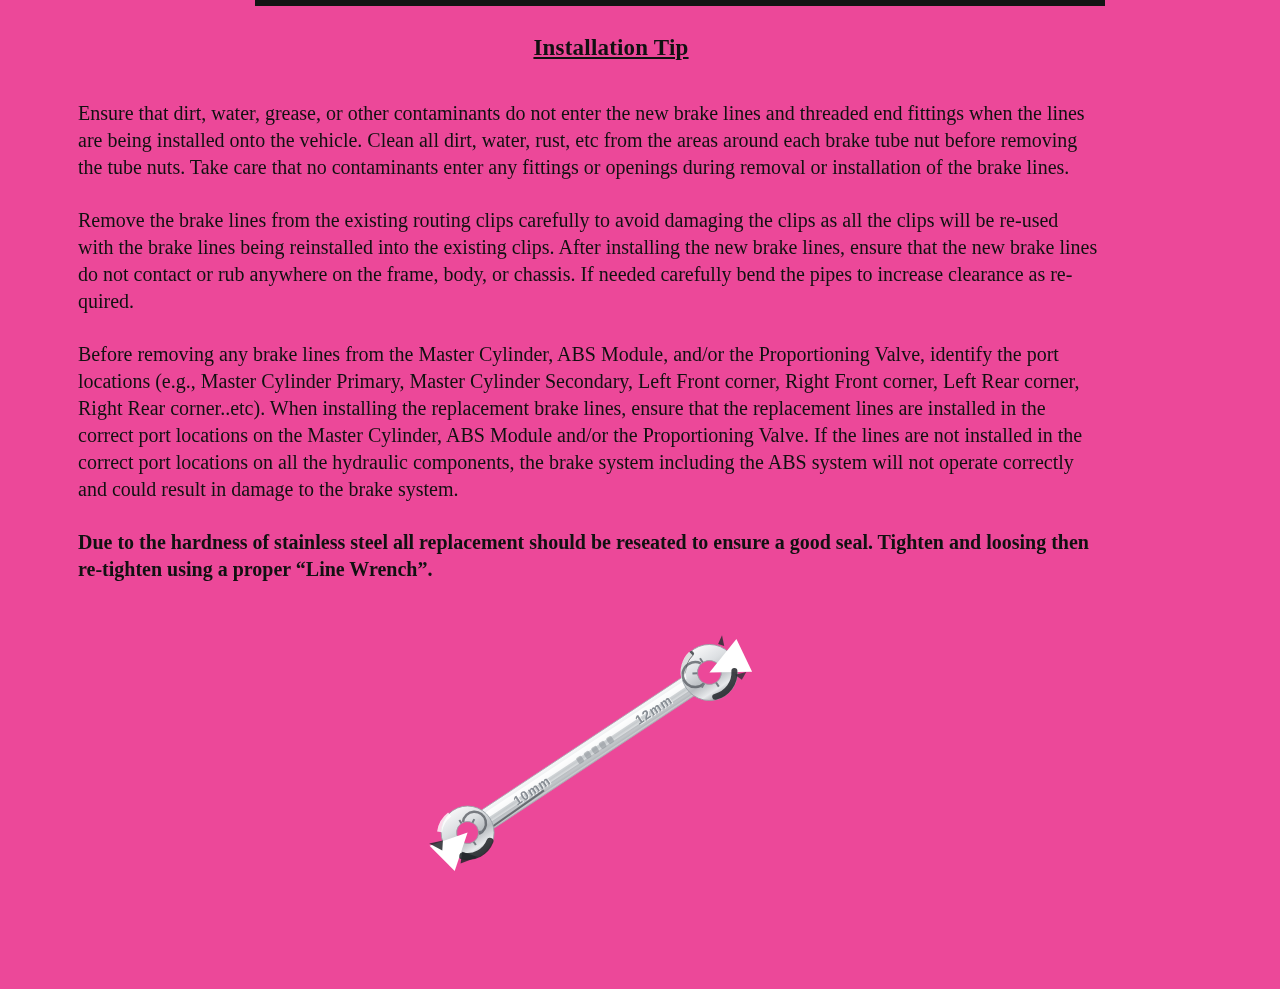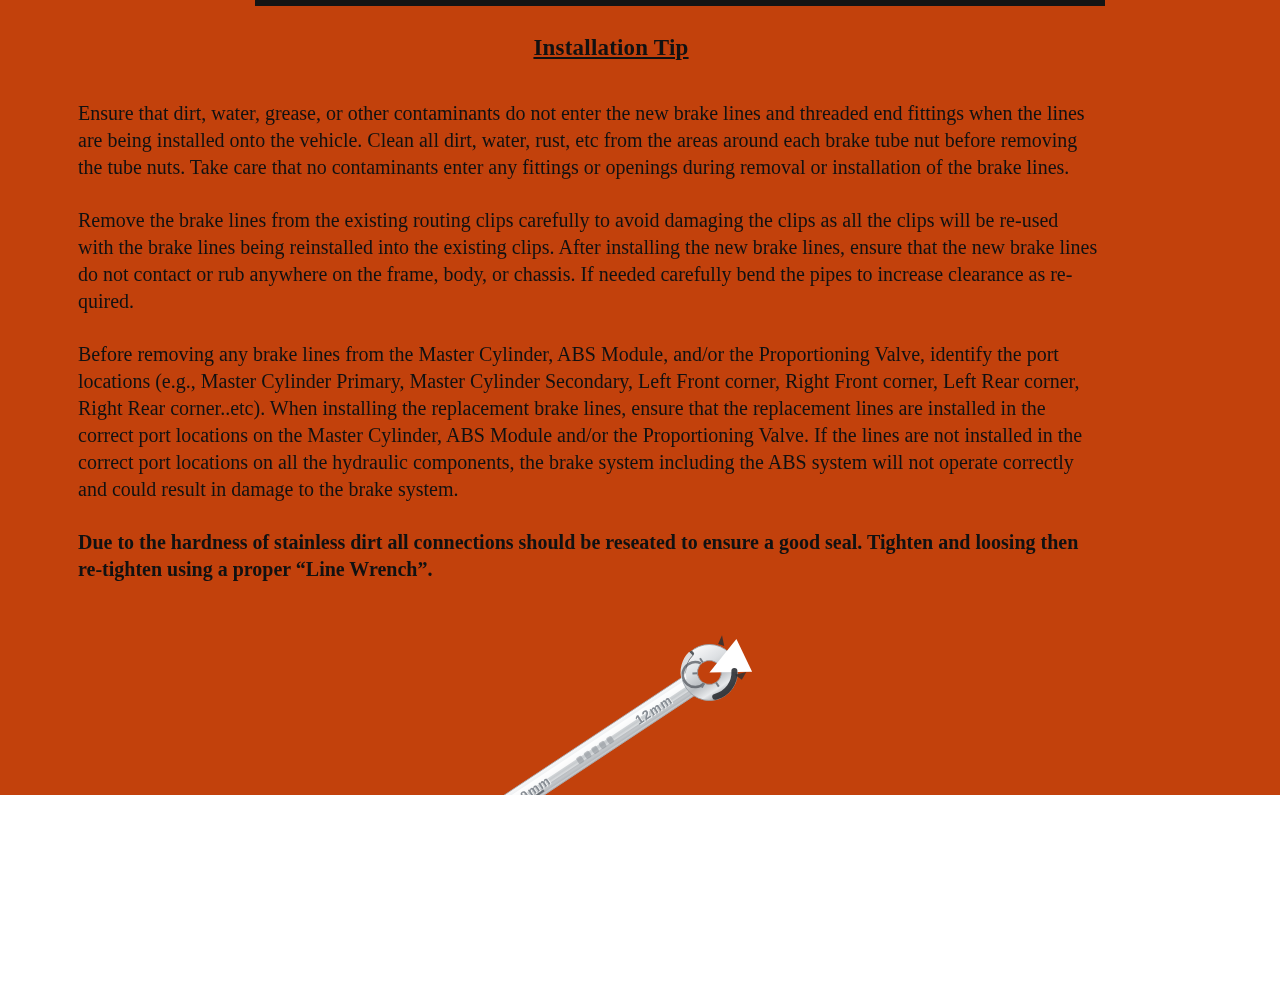--- a/index.html
+++ b/index.html
@@ -1,20 +1,20 @@
 <!DOCTYPE html>
 <html><head>
 <meta charset="utf-8">
 <style>
   html, body { margin: 0; padding: 0; background: #ffffff; }
   .page {
     position: relative;
     width: 1280px;
-    height: 795px;
-    background: #c2410c;
+    height: 989px;
+    background: #ec4899;
     overflow: hidden;
     font-family: "Liberation Serif", serif;
     color: #111111;
   }
   .top-bar {
     position: absolute;
     left: 255px;
     top: 0;
     width: 850px;
     height: 6px;
@@ -69,21 +69,21 @@
     <p class="para">Remove the brake lines from the existing routing clips carefully to avoid damaging the clips as all the clips will be re-used
 with the brake lines being reinstalled into the existing clips. After installing the new brake lines, ensure that the new brake lines
 do not contact or rub anywhere on the frame, body, or chassis. If needed carefully bend the pipes to increase clearance as re-
 quired.</p>
     <p class="para">Before removing any brake lines from the Master Cylinder, ABS Module, and/or the Proportioning Valve, identify the port
 locations (e.g., Master Cylinder Primary, Master Cylinder Secondary, Left Front corner, Right Front corner, Left Rear corner,
 Right Rear corner..etc). When installing the replacement brake lines, ensure that the replacement lines are installed in the
 correct port locations on the Master Cylinder, ABS Module and/or the Proportioning Valve. If the lines are not installed in the
 correct port locations on all the hydraulic components, the brake system including the ABS system will not operate correctly
 and could result in damage to the brake system.</p>
-    <p class="para bold">Due to the hardness of stainless dirt all connections should be reseated to ensure a good seal. Tighten and loosing then
+    <p class="para bold">Due to the hardness of stainless steel all replacement should be reseated to ensure a good seal. Tighten and loosing then
 re-tighten using a proper “Line Wrench”.</p>
   </div>
 
   <div class="wrench-wrap">
     <svg width="334" height="248" viewBox="0 0 334 248" xmlns="http://www.w3.org/2000/svg">
       <defs>
         <linearGradient id="chromeShaft" gradientUnits="userSpaceOnUse" x1="0" y1="-14" x2="0" y2="14">
           <stop offset="0" stop-color="#ffffff"></stop>
           <stop offset="0.3" stop-color="#eceef0"></stop>
           <stop offset="0.55" stop-color="#c6cacd"></stop>

